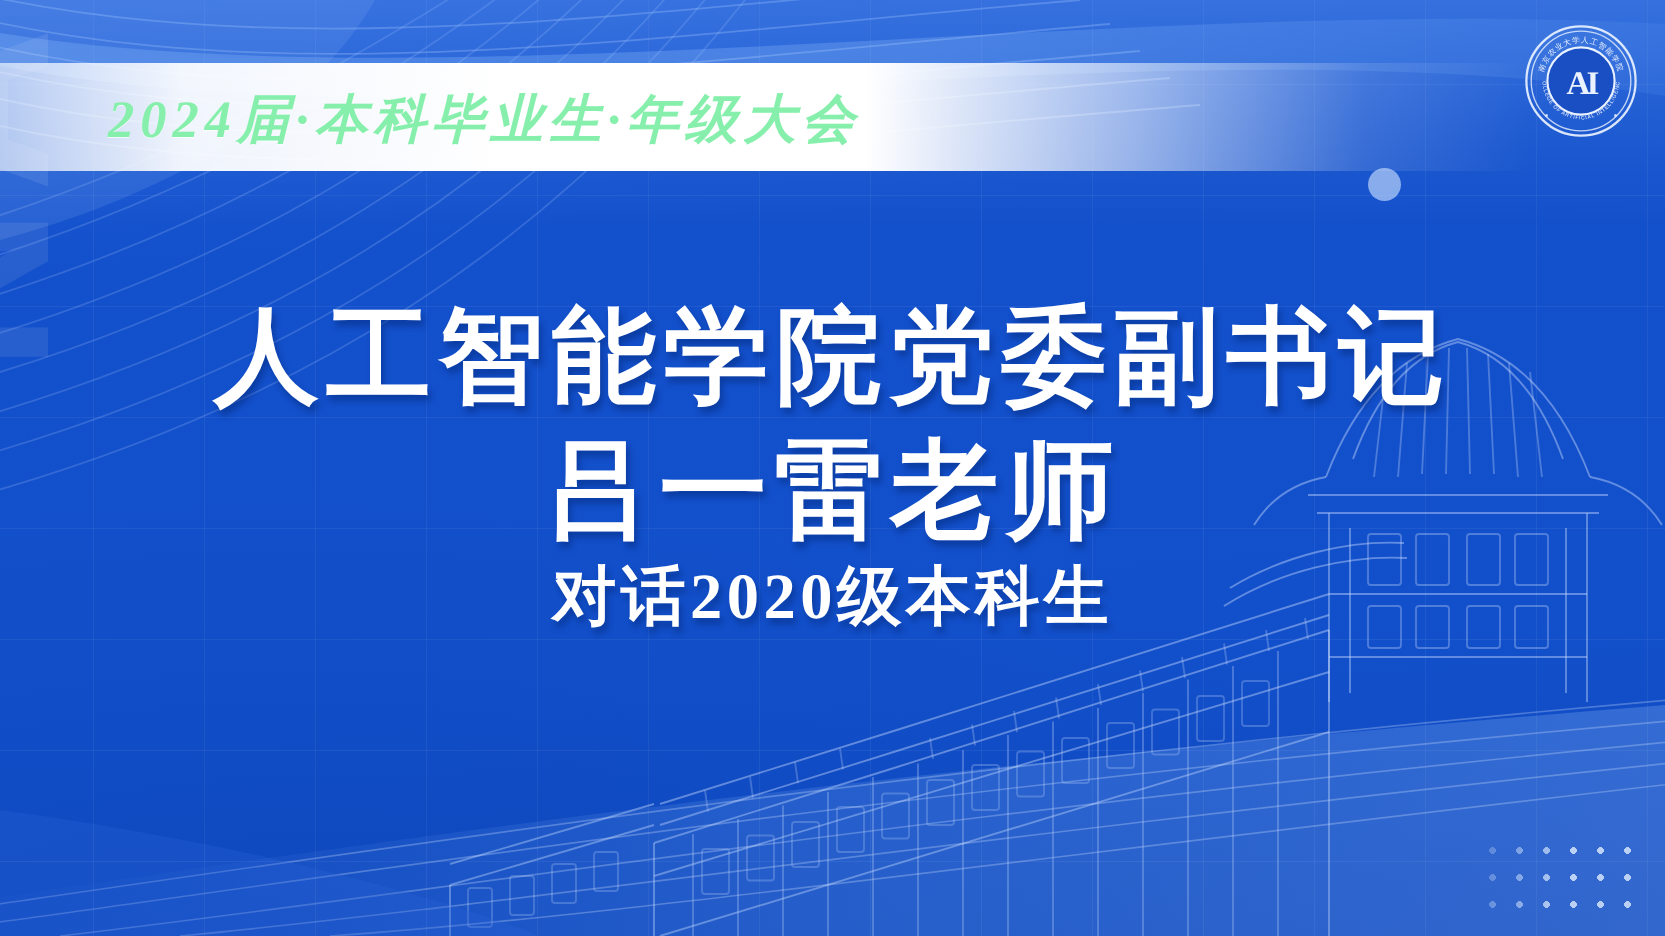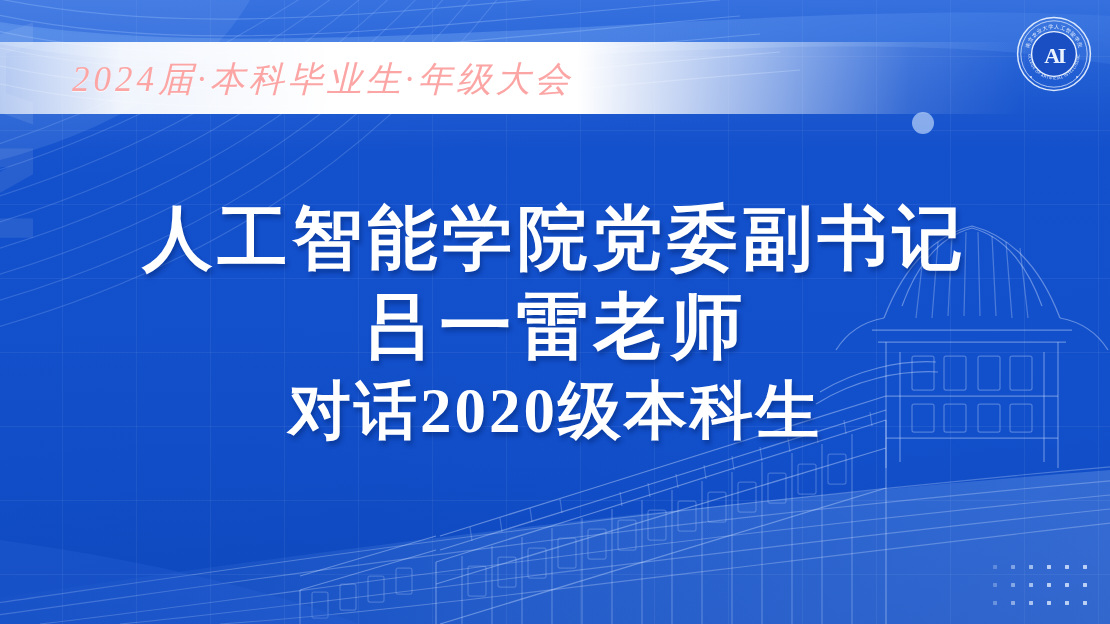--- a/index.html
+++ b/index.html
@@ -75,25 +75,25 @@
       rgba(255,255,255,0.0) 92%);
   }
   .band-text {
     position: absolute;
     left: 72px;
     top: 50px;
     height: 58px;
     display: flex;
     align-items: center;
     font-family: "Liberation Serif", serif;
-    font-weight: 400;
+    font-weight: 700;
     font-style: italic;
     font-size: 35px;
     letter-spacing: 4px;
-    color: #fca5a5;
+    color: #86efac;
     text-shadow: 0 1px 0 rgba(255,255,255,0.65);
     white-space: nowrap;
   }
 
   
   .logo {
     position: absolute;
     right: 18px;
     top: 16px;
     width: 76px;
@@ -109,21 +109,21 @@
     top: 196px;
     text-align: center;
     color: #ffffff;
     font-family: "Liberation Serif", serif;
     font-weight: 700;
     text-shadow: 2px 4px 4px rgba(3,34,104,0.42);
   }
   .hl-line { line-height: 1.24; white-space: nowrap; }
   .hl-1 { font-size: 70px; letter-spacing: 5px; }
   .hl-2 { font-size: 72px; letter-spacing: 5px; }
-  .hl-3 { font-size: 63px; letter-spacing: 3px; }
+  .hl-3 { font-size: 43px; letter-spacing: 3px; }
 
   
   .dot-accent {
     position: absolute;
     left: 912px;
     top: 112px;
     width: 22px;
     height: 22px;
     border-radius: 50%;
     background: rgba(205,226,255,0.62);

